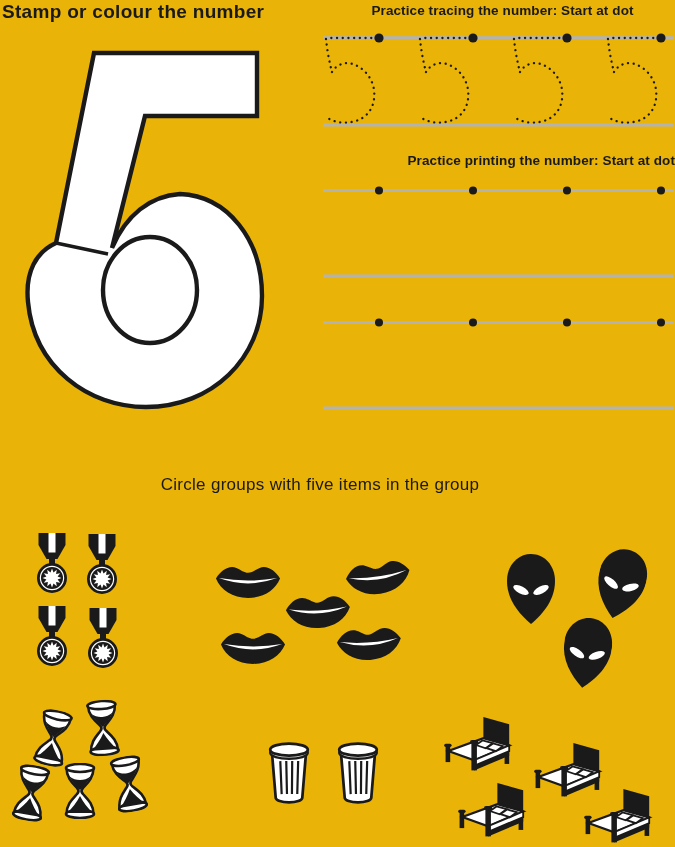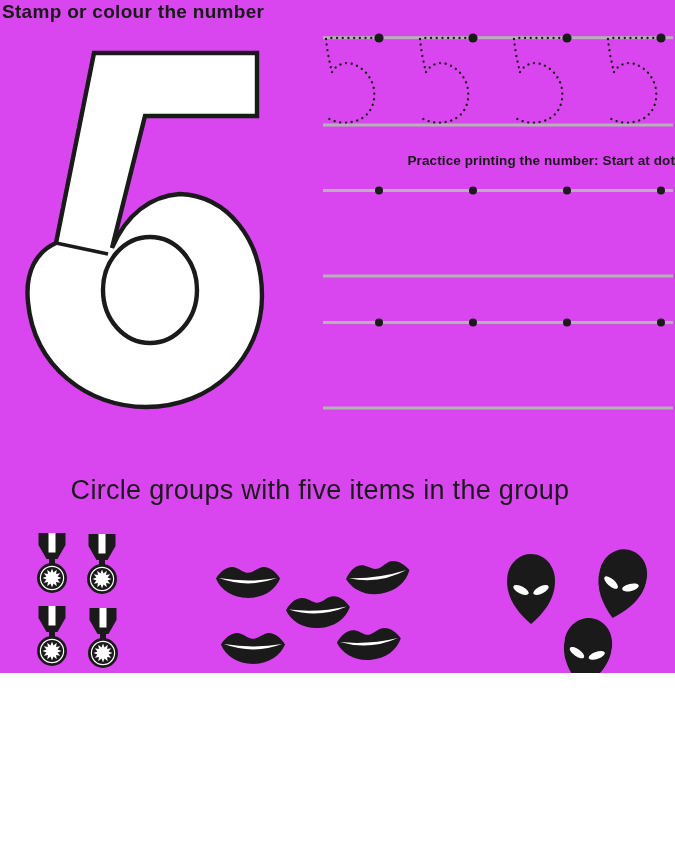--- a/index.html
+++ b/index.html
@@ -1,23 +1,23 @@
 <!DOCTYPE html>
 <html><head>
 <meta charset="utf-8">
 <style>
   html,body{margin:0;padding:0;background:#ffffff;}
   .sheet{
-    position:relative;width:675px;height:673px;background:#d946ef;overflow:hidden;
+    position:relative;width:675px;height:847px;background:#eab308;overflow:hidden;
     font-family:"Liberation Sans", sans-serif;color:#1a1a1a;
   }
   .abs{position:absolute;}
   .title-main{font-size:19px;font-weight:700;letter-spacing:.3px;}
   .title-practice{font-size:13.5px;font-weight:700;text-align:center;letter-spacing:.1px;}
-  .title-circle{font-size:27px;font-weight:400;text-align:center;letter-spacing:.3px;}
+  .title-circle{font-size:17px;font-weight:400;text-align:center;letter-spacing:.3px;}
   .icon{position:absolute;}
   svg{display:block;}
 </style>
 </head>
 <body>
 
 <div class="sheet">
 
   <svg width="0" height="0" style="position:absolute" aria-hidden="true">
     <defs>
@@ -65,20 +65,21 @@
         <polygon points="60.5,29.8 71,32.8 63.5,38.2 53.5,34.8" fill="#ffffff" stroke="#1a1a1a" stroke-width="2"></polygon>
       </g>
       <g id="trace-five">
         <path d="M54 6 L3 6 M3 7 C4 17 6 29 9 40 M9 40 C13 33 21 30 28 31.5 C39 34.5 49 44 51 58 C53 74 45 86 31 89.5 C20 92 9 90 3 84.5" fill="none" stroke="#1a1a1a" stroke-width="2.3" stroke-dasharray="0.1 5.6" stroke-linecap="round"></path>
         <circle cx="56" cy="6" r="4.6" fill="#1a1a1a"></circle>
       </g>
     </defs>
   </svg>
 
   <div class="abs title-main" style="left:2px;top:1px;">Stamp or colour the number</div>
+  <div class="abs title-practice" style="left:330px;top:3px;width:345px;">Practice tracing the number: Start at dot</div>
   <div class="abs title-practice" style="left:330px;top:153px;width:345px;text-align:right;">Practice printing the number: Start at dot</div>
   <div class="abs title-circle" style="left:0px;top:475px;width:640px;">Circle groups with five items in the group</div>
 
   <svg class="abs" style="left:0;top:0;" width="675" height="847" viewBox="0 0 675 847">
 
     <g fill="#b3b3b3">
       <rect x="323" y="36.2" width="350" height="3"></rect>
       <rect x="323" y="123.5" width="350" height="3"></rect>
       <rect x="323" y="189" width="350" height="3"></rect>
       <rect x="323" y="274.5" width="350" height="3"></rect>

